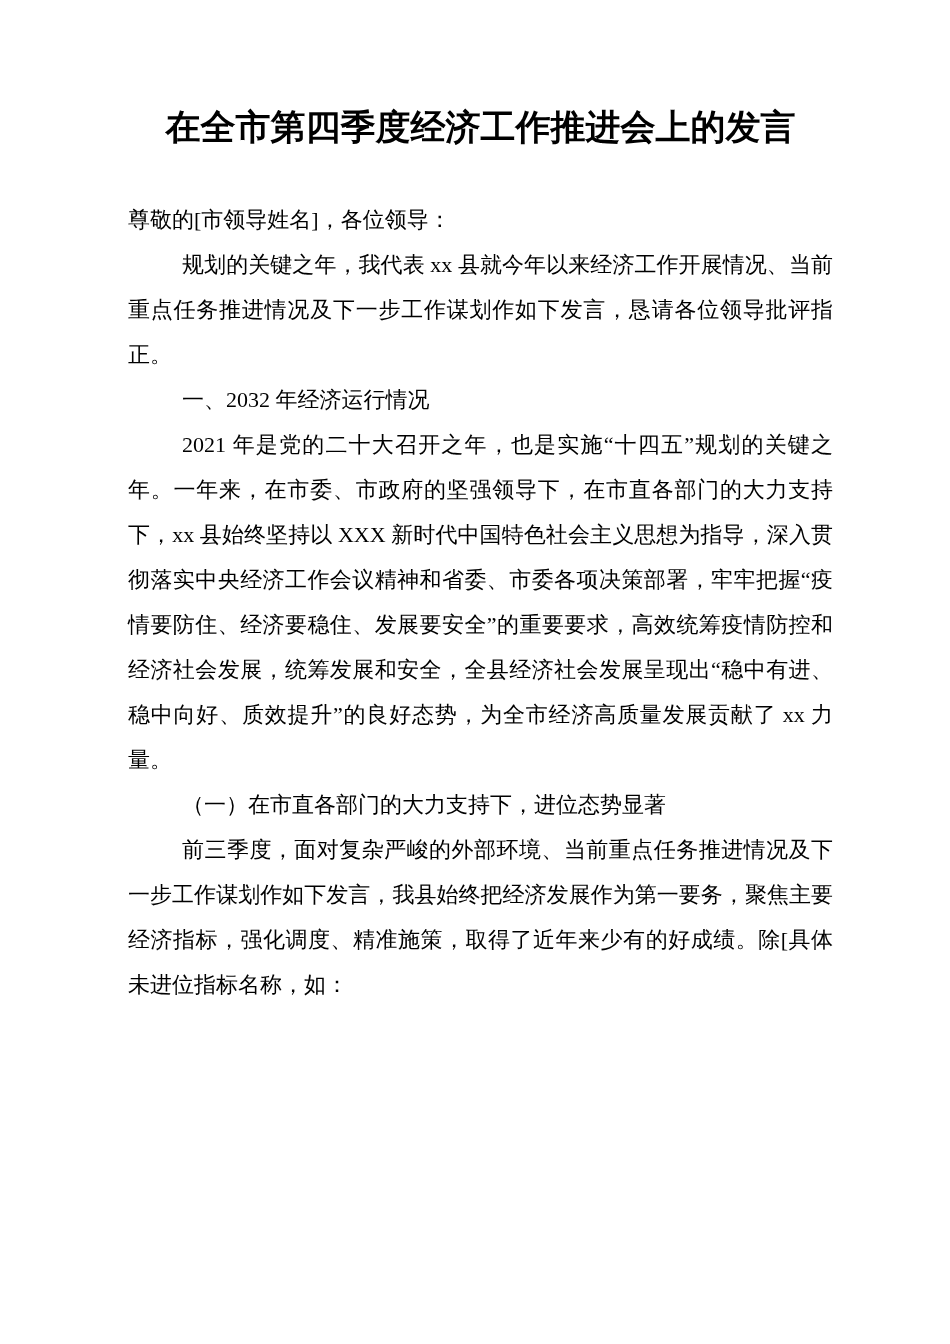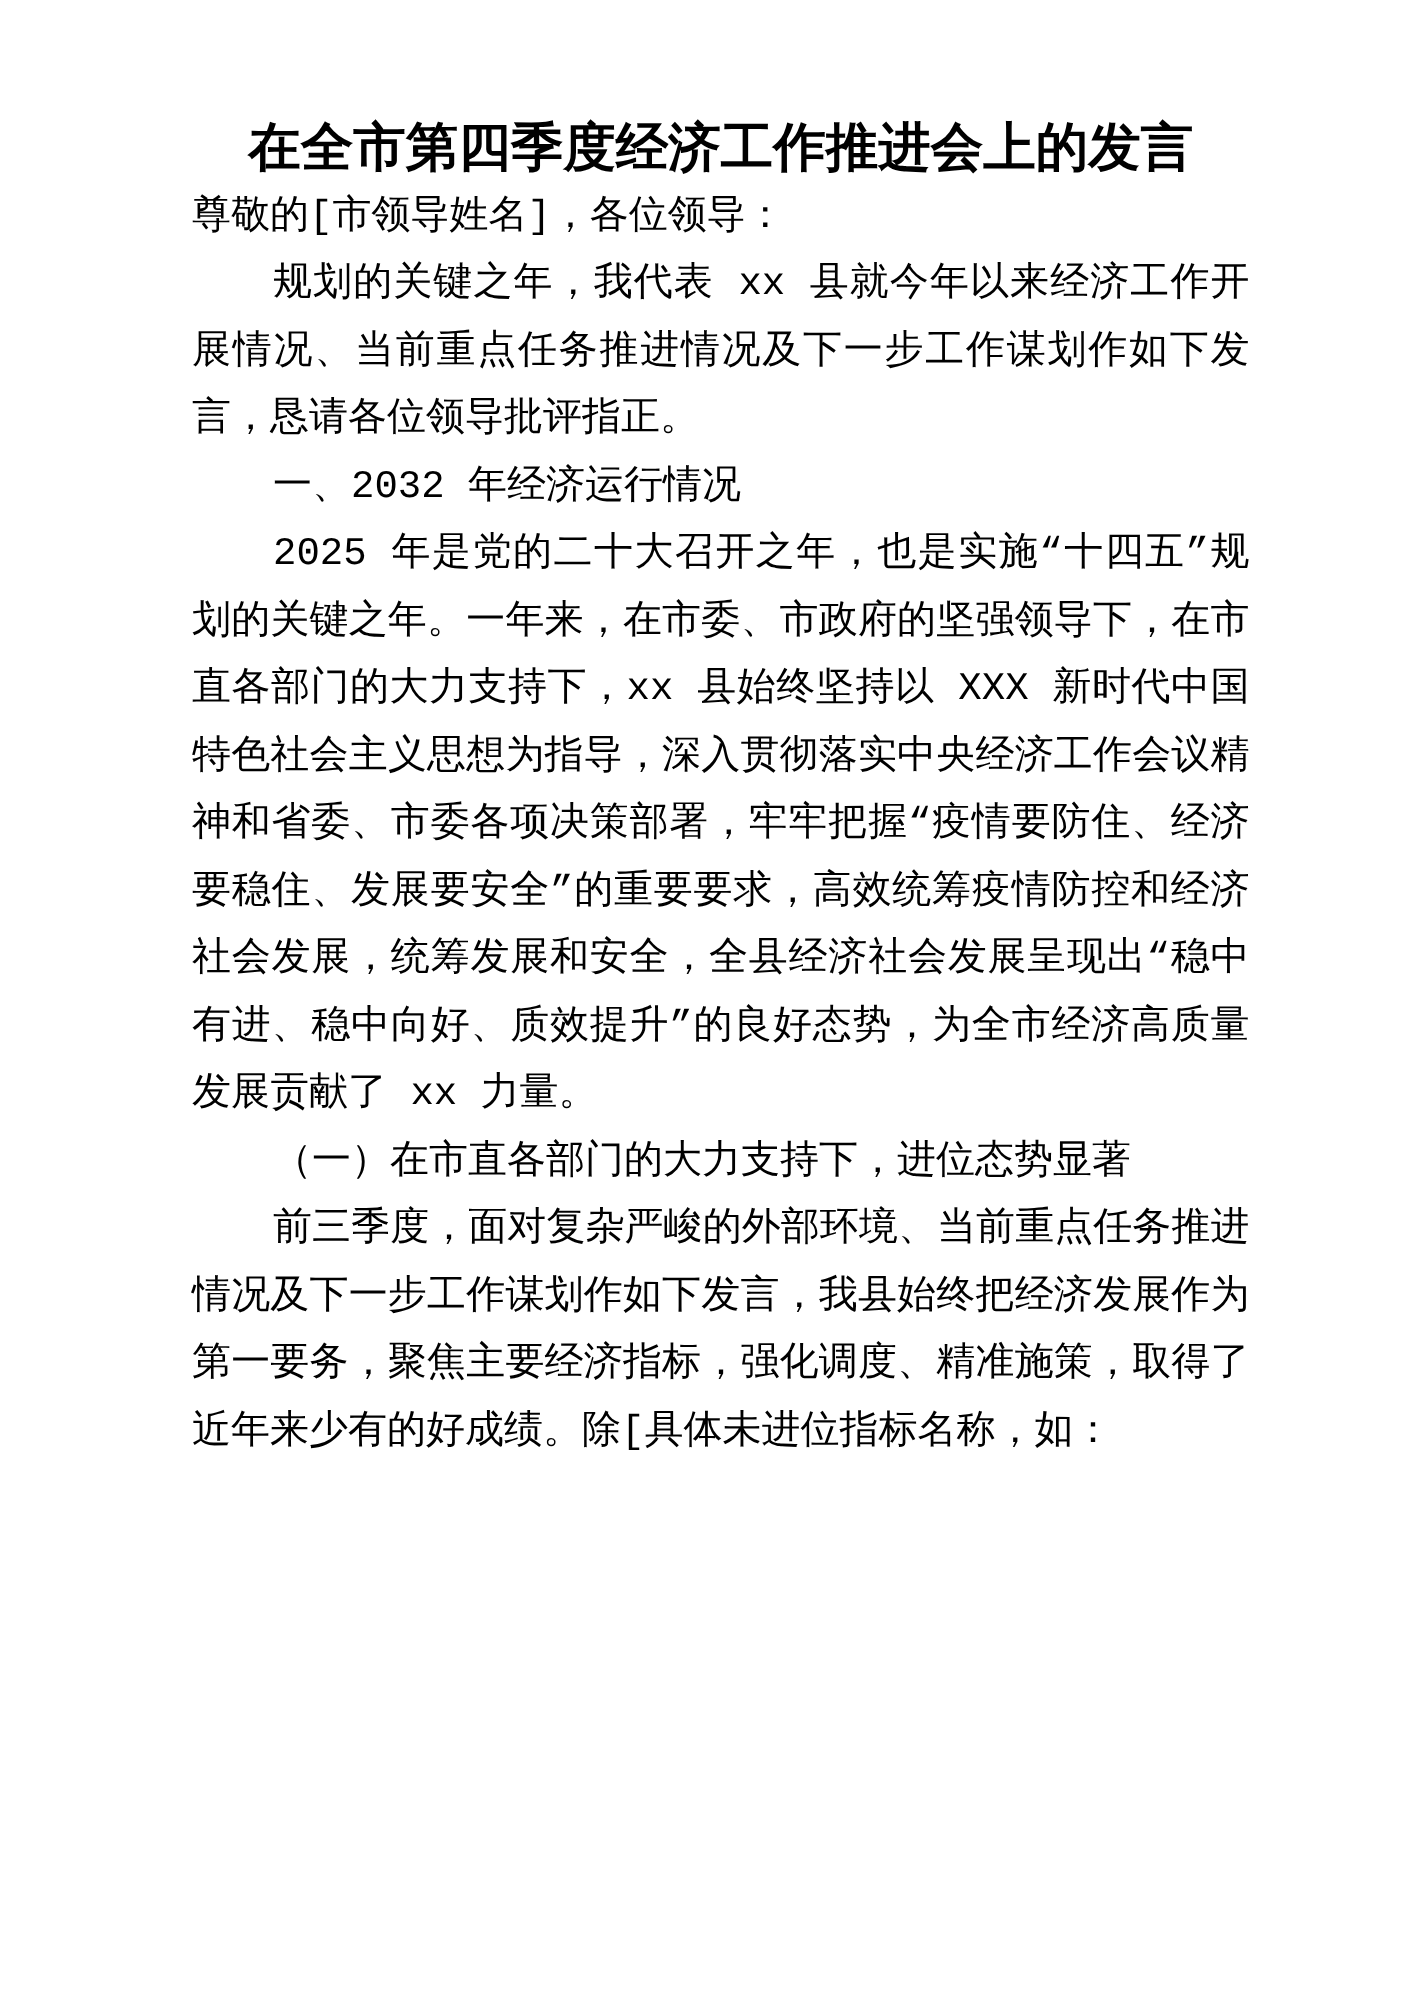--- a/index.html
+++ b/index.html
@@ -14,49 +14,49 @@
     background: #ffffff;
     color: #000000;
     overflow: hidden;
     font-family: "Liberation Serif", "DejaVu Serif", serif;
   }
   .content {
     margin-left: 128px;
     width: 705px;
   }
   .doc-title {
-    margin-top: 76px;
+    margin-top: 104px;
     font-size: 35px;
     line-height: 46px;
     font-weight: 700;
     text-align: center;
     font-family: Liberation Sans, sans-serif;
   }
   .doc-body {
-    font-size: 26px;
+    margin-top: 47px;
+    font-size: 22px;
     line-height: 45px;
     text-align: justify;
-    font-family: Liberation Mono, monospace;
   }
   .doc-body p {
     margin: 0;
     padding: 0;
   }
   .doc-body p.indent {
     text-indent: 54px; 
   }
 </style>
 </head>
 <body>
 
 <div class="page">
   <div class="content">
     <div class="doc-title">在全市第四季度经济工作推进会上的发言</div>
     <div class="doc-body">
         <p>尊敬的[市领导姓名]，各位领导：</p>
         <p class="indent">规划的关键之年，我代表 xx 县就今年以来经济工作开展情况、当前重点任务推进情况及下一步工作谋划作如下发言，恳请各位领导批评指正。</p>
         <p class="indent">一、2032 年经济运行情况</p>
-        <p class="indent">2025 年是党的二十大召开之年，也是实施“十四五”规划的关键之年。一年来，在市委、市政府的坚强领导下，在市直各部门的大力支持下，xx 县始终坚持以 XXX 新时代中国特色社会主义思想为指导，深入贯彻落实中央经济工作会议精神和省委、市委各项决策部署，牢牢把握“疫情要防住、经济要稳住、发展要安全”的重要要求，高效统筹疫情防控和经济社会发展，统筹发展和安全，全县经济社会发展呈现出“稳中有进、稳中向好、质效提升”的良好态势，为全市经济高质量发展贡献了 xx 力量。</p>
+        <p class="indent">2021 年是党的二十大召开之年，也是实施“十四五”规划的关键之年。一年来，在市委、市政府的坚强领导下，在市直各部门的大力支持下，xx 县始终坚持以 XXX 新时代中国特色社会主义思想为指导，深入贯彻落实中央经济工作会议精神和省委、市委各项决策部署，牢牢把握“疫情要防住、经济要稳住、发展要安全”的重要要求，高效统筹疫情防控和经济社会发展，统筹发展和安全，全县经济社会发展呈现出“稳中有进、稳中向好、质效提升”的良好态势，为全市经济高质量发展贡献了 xx 力量。</p>
         <p class="indent">（一）在市直各部门的大力支持下，进位态势显著</p>
         <p class="indent">前三季度，面对复杂严峻的外部环境、当前重点任务推进情况及下一步工作谋划作如下发言，我县始终把经济发展作为第一要务，聚焦主要经济指标，强化调度、精准施策，取得了近年来少有的好成绩。除[具体未进位指标名称，如：</p>
       </div>
   </div>
 </div>
 
 </body></html>

